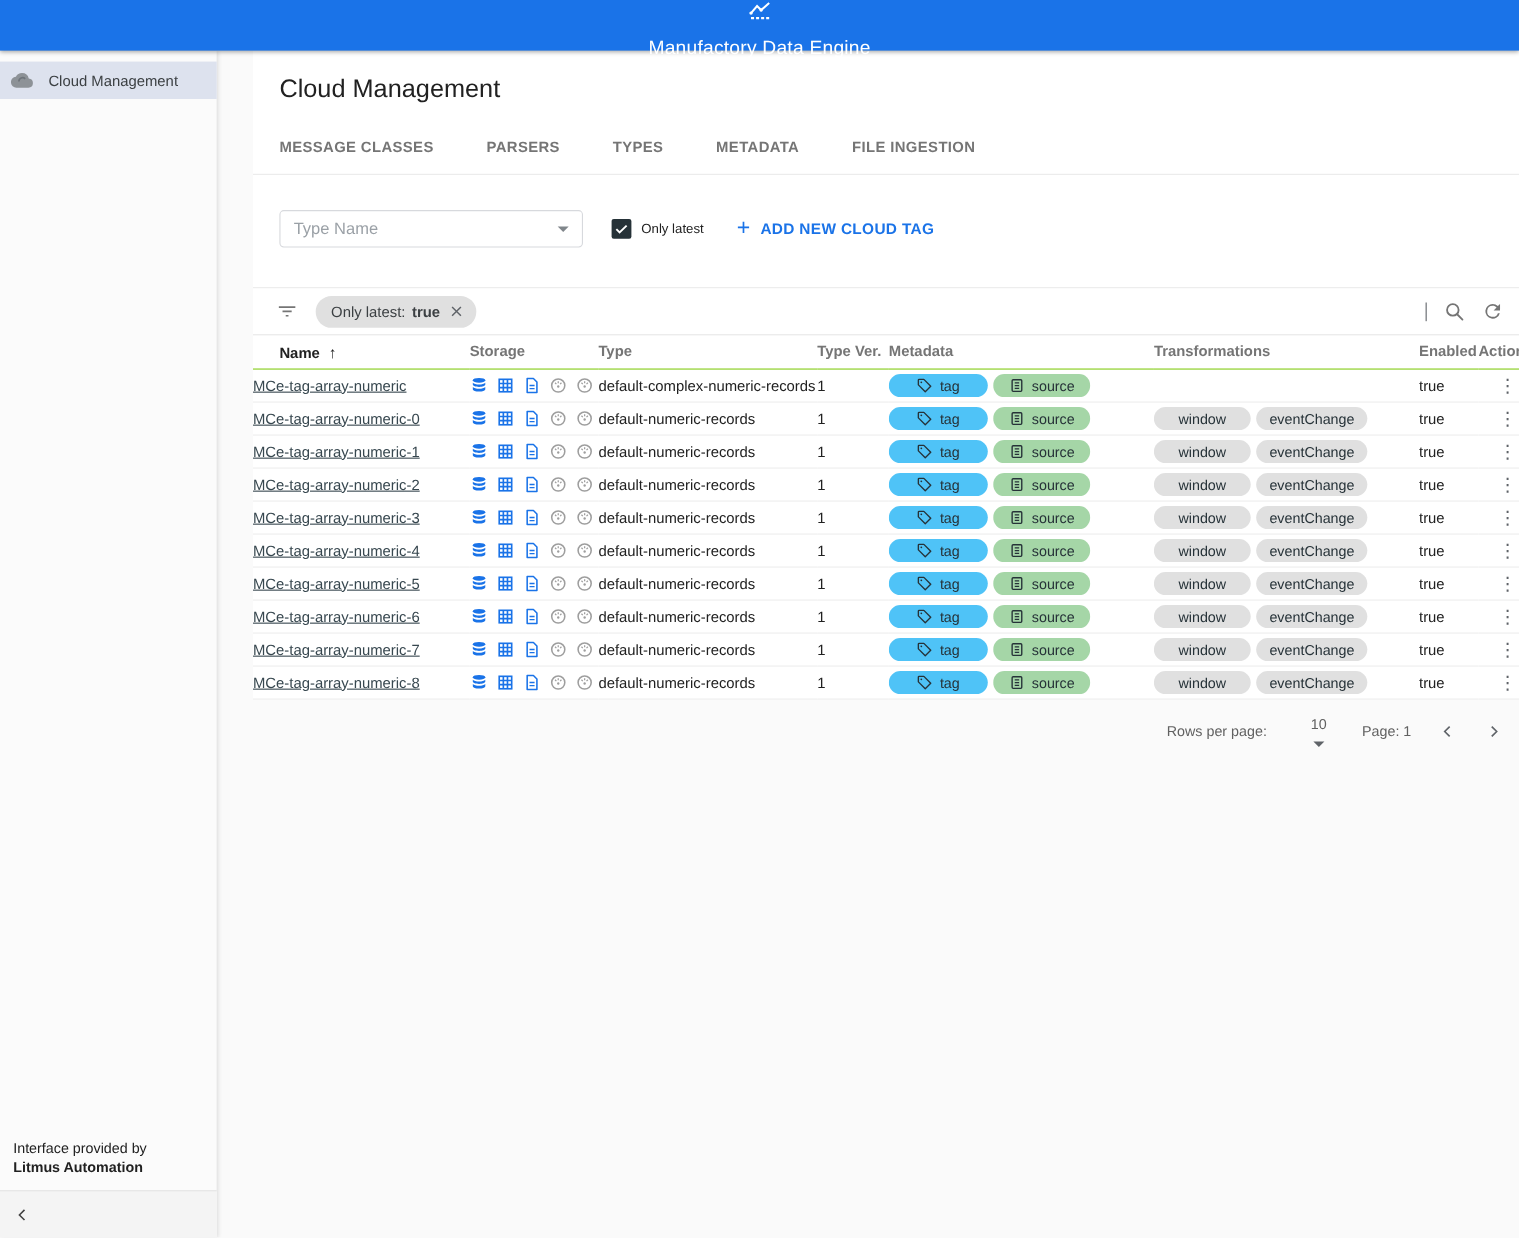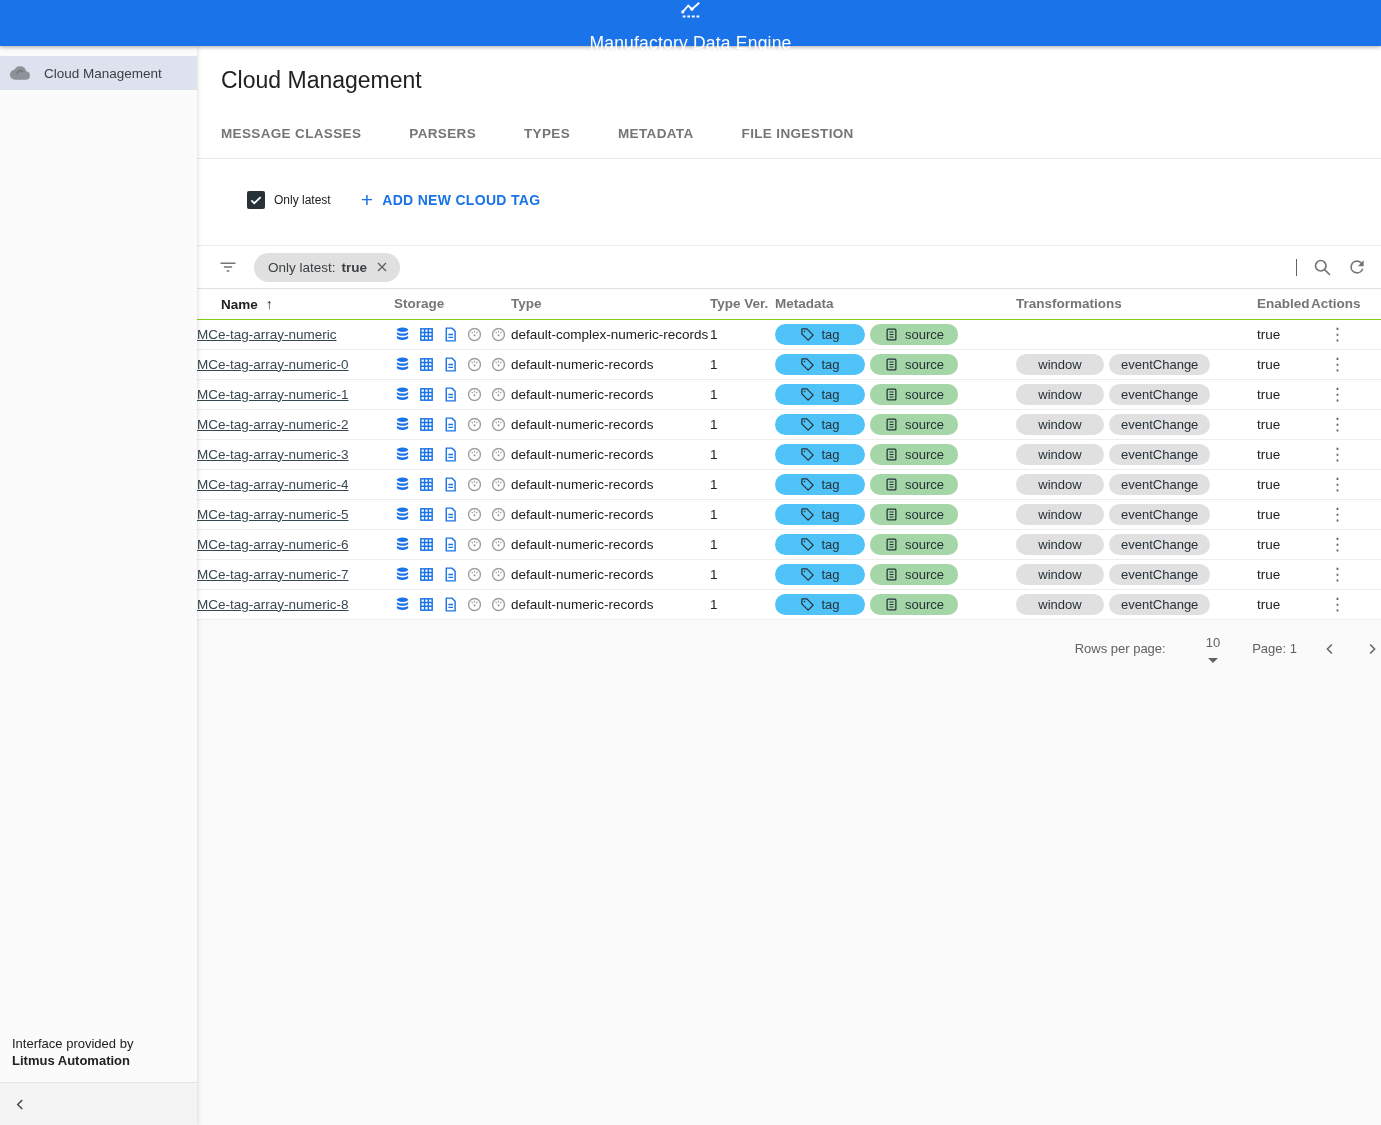--- a/index.html
+++ b/index.html
@@ -7,21 +7,21 @@
   body {
     width:1381px; height:1125px; overflow:hidden;
     font-family:"Liberation Sans", sans-serif;
     background:#fafafa; color:#212121;
   }
   .appbar {
     height:46px; background:#1a73e8; display:flex; align-items:center; gap:11px;
     padding:0 16px; box-shadow:0 1px 4px rgba(0,0,0,.35); position:relative; z-index:10;flex-direction:column;
   }
   .appbar-title { color:#fff; font-size:17.5px; letter-spacing:.2px; }
-  .layout { display:flex; height:1079px; }
+  .layout { display:flex; height:1079px;gap:33px; }
 
   
   .sidebar {
     width:197px; flex:0 0 197px; background:#fbfbfb;
     box-shadow:1px 0 4px rgba(0,0,0,.13);
     display:flex; flex-direction:column; position:relative; z-index:5;
   }
   .sidebar-item {
     height:34px; display:flex; align-items:center; gap:14px;
     padding:0 8px 0 10px; font-size:13.5px; color:#3c4043; cursor:pointer;
@@ -94,21 +94,21 @@
   }
   .chip-blue  { background:#4fc3f7; min-width:90px; }
   .chip-green { background:#a5d6a7; min-width:88px;border-radius:10px; }
   .chip-gray  { background:#e0e0e0; min-width:88px; }
   .cell-meta .chip + .chip, .cell-trans .chip + .chip { margin-left:5px; }
   .kebab { font-size:17px; color:#5f6368; cursor:pointer; padding-left:18px; display:inline-block; }
   .cell-enabled { color:#212121; }
 
   .pagination {
     display:flex; align-items:center; justify-content:flex-end;
-    height:58px; font-size:13px; color:#616161; gap:0;
+    height:58px; padding-right:14px; font-size:13px; color:#616161; gap:0;
   }
   .pagination .gap-lg { margin-left:40px;flex-direction:column; }
   .pagination .gap-md { margin-left:32px; }
   .pagination .gap-sm { margin-left:24px; }
   .rpp-select { display:inline-flex; align-items:center; gap:8px; cursor:pointer; color:#616161; }
   .rpp-select .tri-down { border-top-color:#5f6368; }
   .page-chevron { cursor:pointer; display:inline-flex; }
 </style>
 </head>
 <body>
@@ -158,20 +158,24 @@
 
       <nav class="tabs">
         <div class="tab">MESSAGE CLASSES</div>
         <div class="tab">PARSERS</div>
         <div class="tab">TYPES</div>
         <div class="tab">METADATA</div>
         <div class="tab">FILE INGESTION</div>
       </nav>
 
       <div class="filter-bar">
+        <div class="select">
+          <span>Type Name</span>
+          <span class="tri-down"></span>
+        </div>
         <label class="checkbox-wrap">
           <span class="checkbox">
               <svg viewBox="0 0 24 24" width="14" height="14">
                 <path d="M4 12.5l5 5L20 7" stroke="#fff" stroke-width="3" fill="none"></path>
               </svg>
             </span>
           <span>Only latest</span>
         </label>
         <button class="add-btn">
           <span class="plus">+</span>

